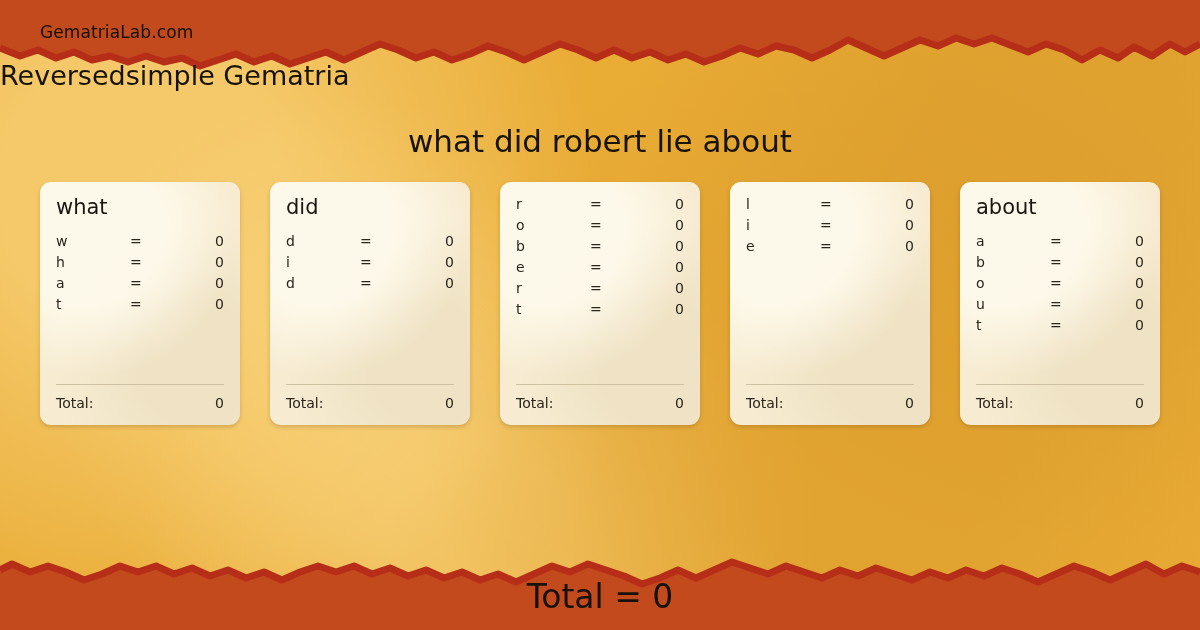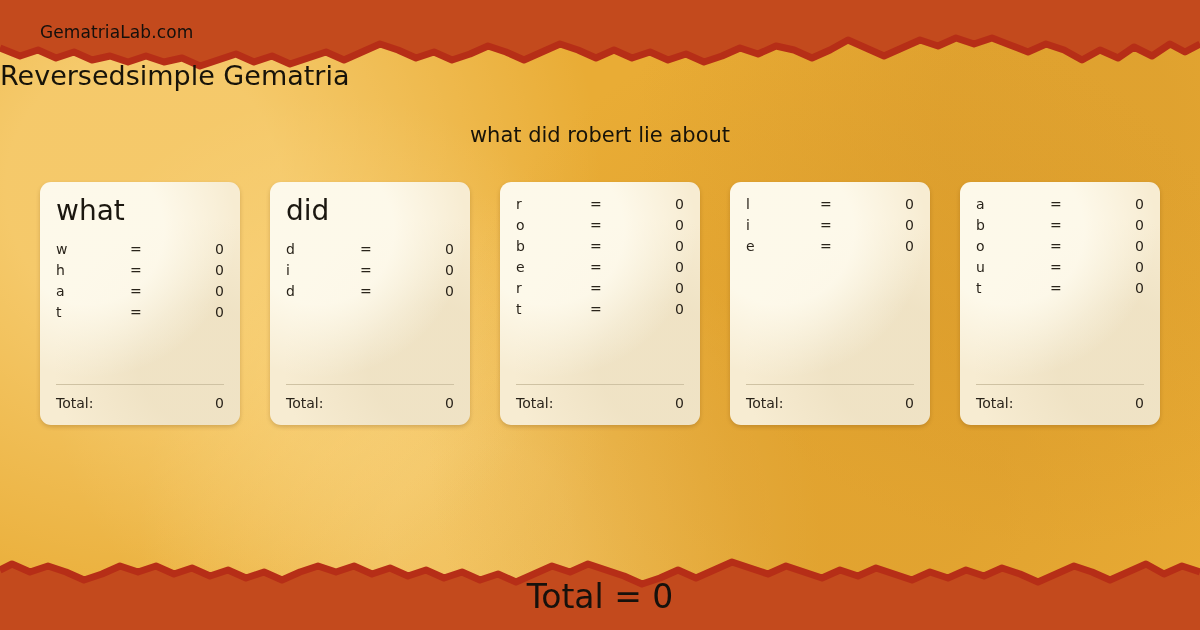--- a/index.html
+++ b/index.html
@@ -71,21 +71,21 @@
     font-size: 27px;
     color: #171309;
     z-index: 4;
   }
   .subtitle {
     position: absolute;
     top: 123px;
     left: 0;
     right: 0;
     text-align: center;
-    font-size: 21px;
+    font-size: 31px;
     color: #171309;
     z-index: 4;
   }
 
   
   .cards {
     position: absolute;
     top: 182px;
     left: 40px;
     width: 1120px;
@@ -102,21 +102,21 @@
     background-color: #f7ecd2;
     background-image:
       radial-gradient(circle at 25% 20%, rgba(255,252,240,0.8) 0 30%, rgba(255,252,240,0) 60%),
       radial-gradient(circle at 80% 75%, rgba(233,219,186,0.55) 0 25%, rgba(233,219,186,0) 60%);
     box-shadow: 0 2px 4px rgba(90,50,10,0.22);
     padding: 14px 16px 14px 16px;
     display: flex;
     flex-direction: column;
   }
   .card-title {
-    font-size: 28px;
+    font-size: 21px;
     color: #1b1710;
     line-height: 1.1;
     margin-bottom: 14px;
     white-space: nowrap;
     overflow: hidden;
   }
   .rows { flex: 1 1 auto; }
   .row {
     display: flex;
     align-items: baseline;
@@ -279,20 +279,21 @@
             <span class="val">0</span>
           </div>
         </div>
         <div class="divider"></div>
         <div class="total-row">
           <span class="t-label">Total:</span>
           <span class="t-val">0</span>
         </div>
       </div>
       <div class="card">
+        <div class="card-title">about</div>
         <div class="rows">
           <div class="row">
             <span class="letter">a</span>
             <span class="eq">=</span>
             <span class="val">0</span>
           </div>
           <div class="row">
             <span class="letter">b</span>
             <span class="eq">=</span>
             <span class="val">0</span>

